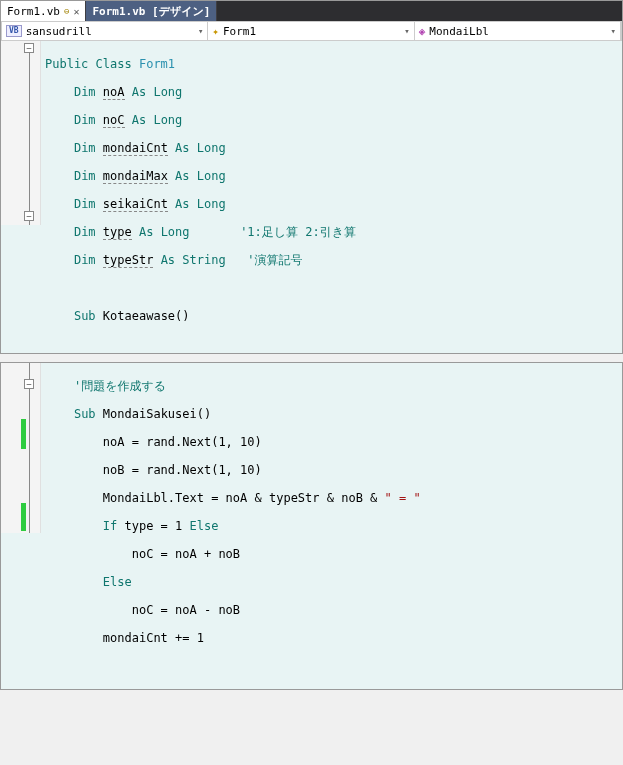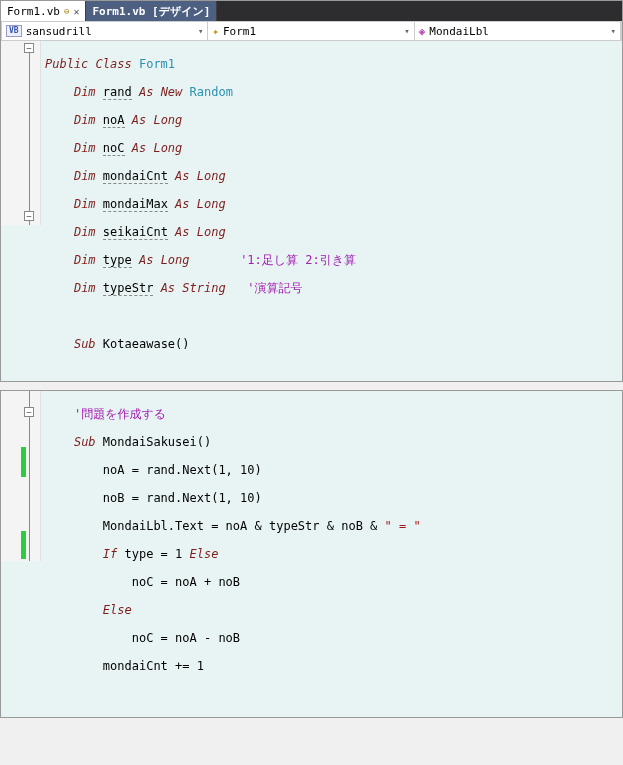--- a/index.html
+++ b/index.html
@@ -103,24 +103,24 @@
   .code {
     flex: 1;
     padding: 2px 0 2px 4px;
     line-height: 14px;
     white-space: pre;
     overflow: hidden;
     font-size: 12px;
   }
   .line { height: 14px; }
   .dashed-under { border-bottom: 1px dashed #888; display: inline-block; }
-  .kw { color: #7f1d1d; font-style: italic; }
+  .kw { color: #0f766e; }
   .type { color: #2b91af; }
   .str { color: #a31515; }
-  .com { color: #a21caf; }
+  .com { color: #0f766e; }
 </style>
 </head>
 <body>
 
 <div class="panel">
   <div class="tab-strip">
     <div class="tab active">
       <span>Form1.vb</span>
       <span class="pin">⊖</span>
       <span class="close">✕</span>
@@ -149,21 +149,20 @@
   <div class="gutter-wrap" style="background:#e8f4f4">
     <div class="gutter" style="height:184px">
       <div class="fold-col">
         <div class="fold-line" style="top:10px"></div>
         <div class="fold-box" style="top:2px">−</div>
         <div class="fold-box" style="top:170px">−</div>
       </div>
     </div>
     <div class="code">
 <div class="line"><span class="kw">Public Class</span> <span class="type">Form1</span></div>
-<div class="line">    <span class="kw">Dim</span> <span class="dashed-under">rand</span> <span class="kw">As New</span> <span class="type">Random</span></div>
 <div class="line">    <span class="kw">Dim</span> <span class="dashed-under">noA</span> <span class="kw">As Long</span></div>
 <div class="line">    <span class="kw">Dim</span> <span class="dashed-under">noC</span> <span class="kw">As Long</span></div>
 <div class="line">    <span class="kw">Dim</span> <span class="dashed-under">mondaiCnt</span> <span class="kw">As Long</span></div>
 <div class="line">    <span class="kw">Dim</span> <span class="dashed-under">mondaiMax</span> <span class="kw">As Long</span></div>
 <div class="line">    <span class="kw">Dim</span> <span class="dashed-under">seikaiCnt</span> <span class="kw">As Long</span></div>
 <div class="line">    <span class="kw">Dim</span> <span class="dashed-under">type</span> <span class="kw">As Long</span>       <span class="com">'1:足し算 2:引き算</span></div>
 <div class="line">    <span class="kw">Dim</span> <span class="dashed-under">typeStr</span> <span class="kw">As String</span>   <span class="com">'演算記号</span></div>
 <div class="line"></div>
 <div class="line">    <span class="kw">Sub</span> <span>Kotaeawase()</span></div>
     </div>

